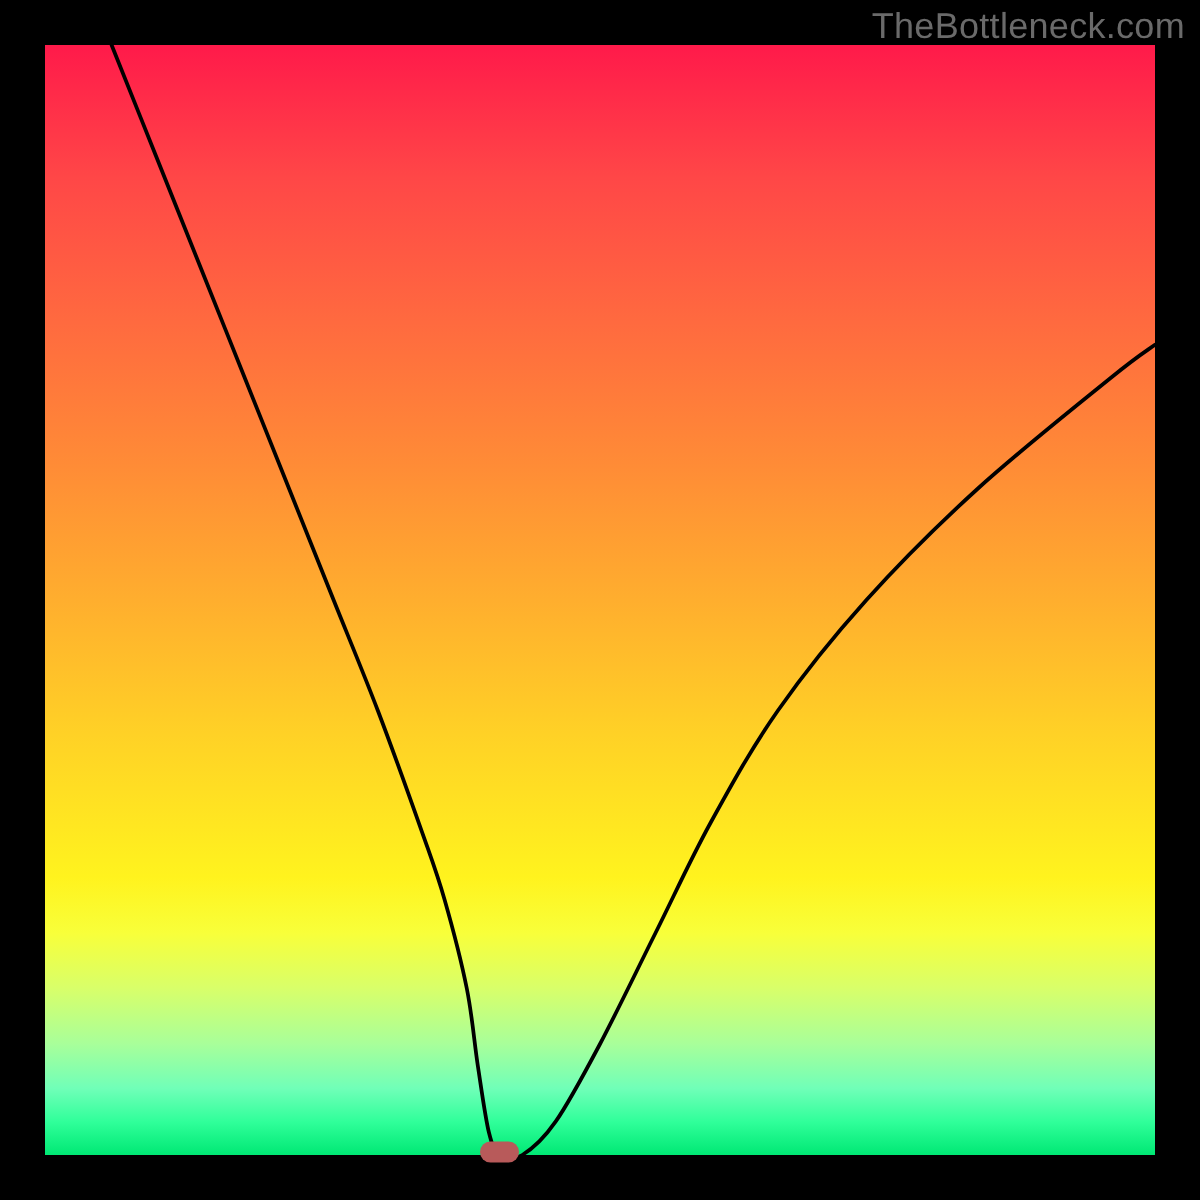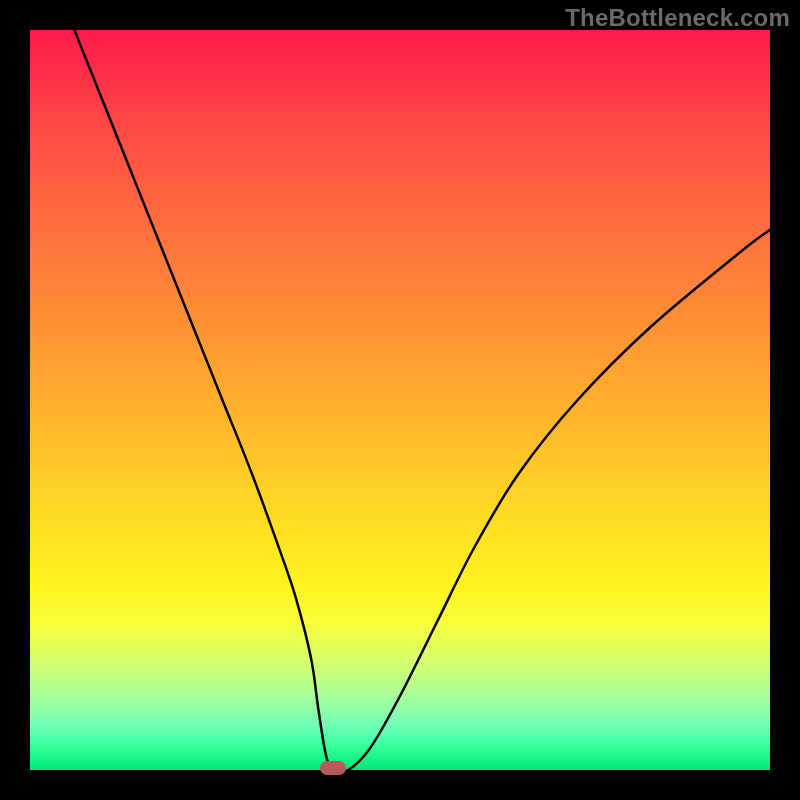--- a/index.html
+++ b/index.html
@@ -45,21 +45,21 @@
       #30ff9a 97%,
       #00e874 100%
     );
   }
   .watermark {
     position: absolute;
     top: 4px;
     right: 10px;
     color: #6a6a6a;
     font-size: 24px;
-    font-weight: 700;
+    font-weight: 400;
     letter-spacing: 0.2px;
     user-select: none;
   }
   svg.curve {
     position: absolute;
     top: 30px;
     left: 30px;
     width: 740px;
     height: 740px;
     overflow: visible;

